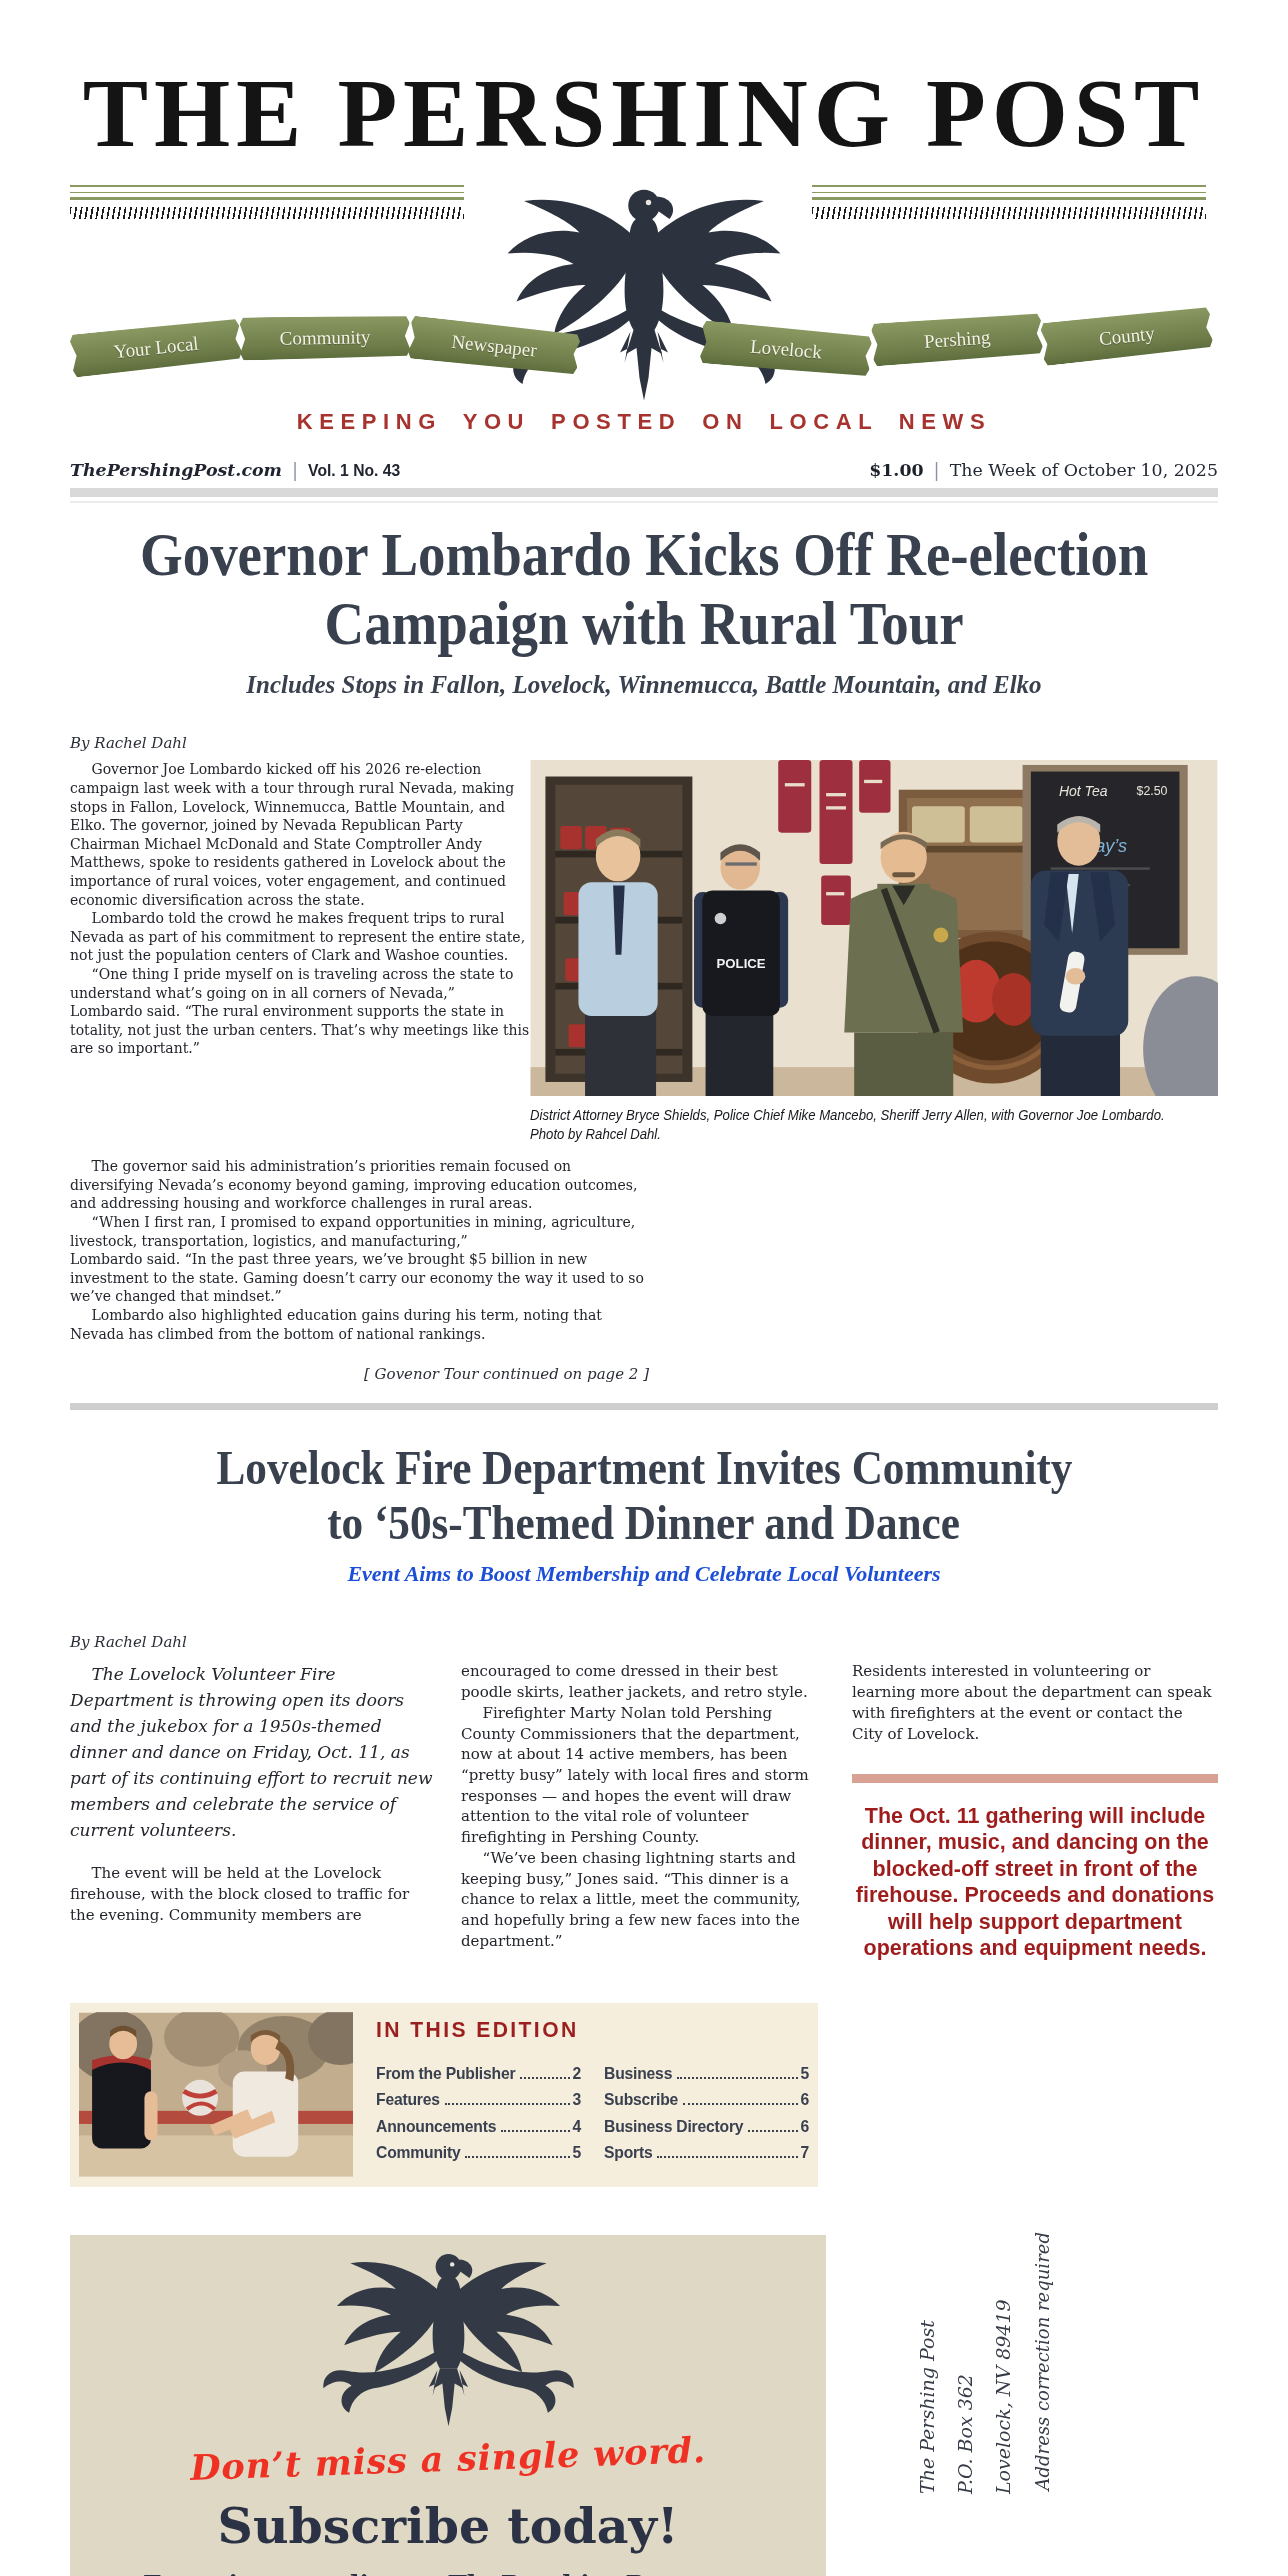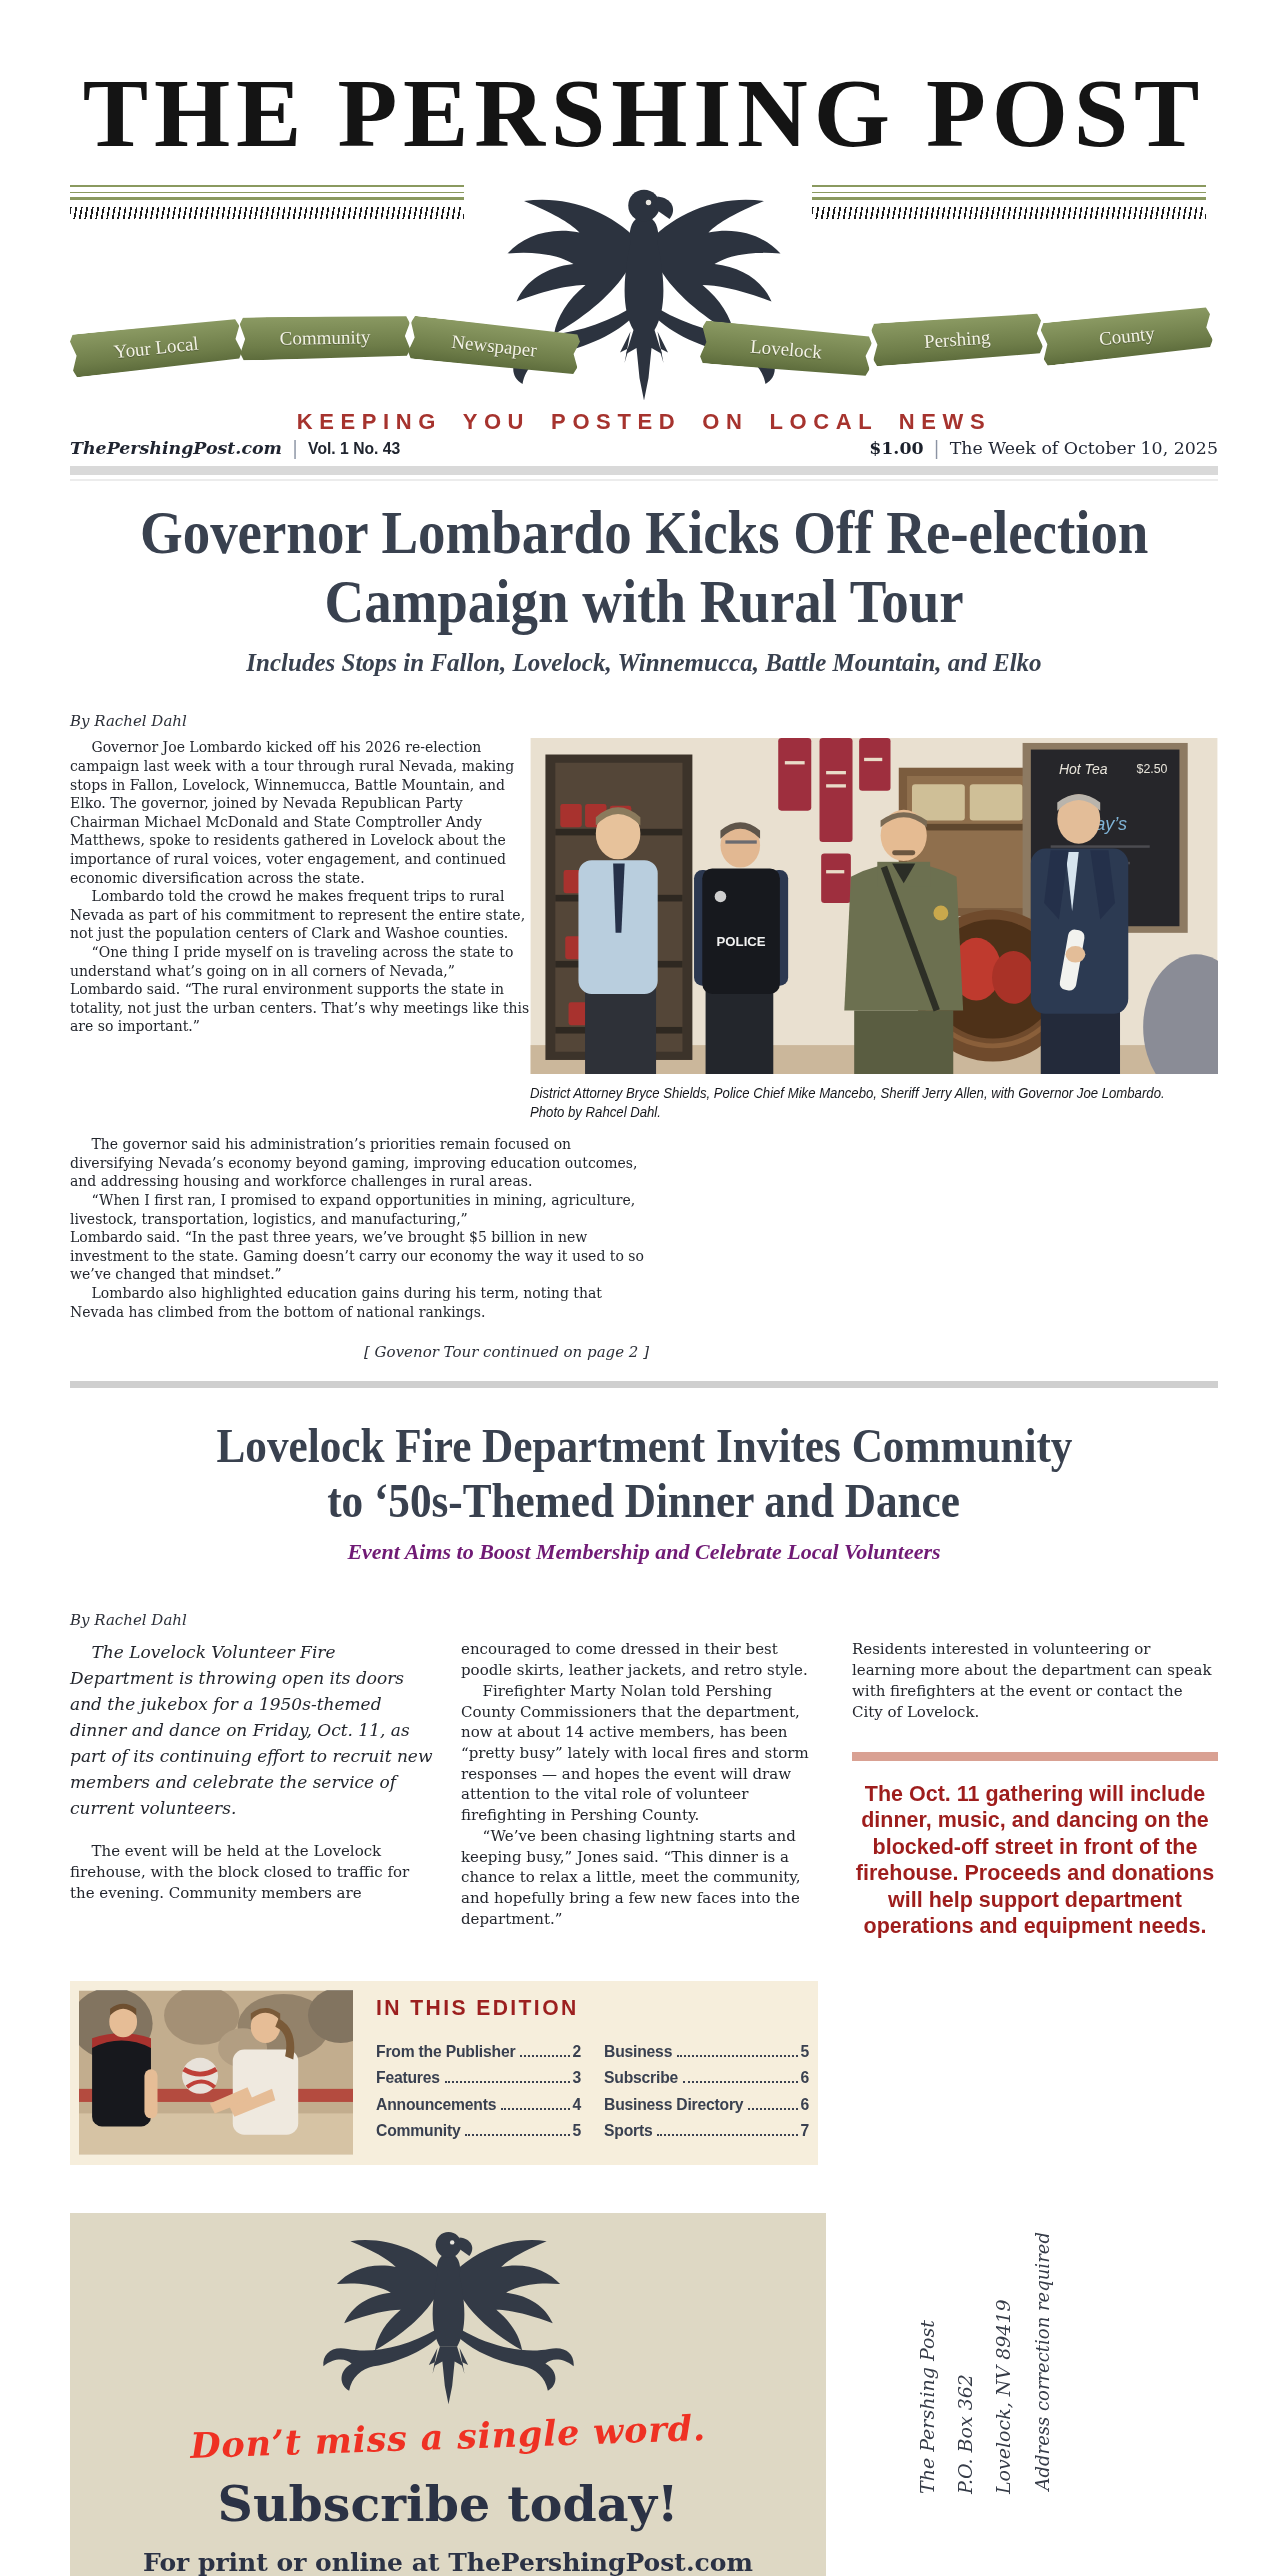--- a/index.html
+++ b/index.html
@@ -28,39 +28,39 @@
     clip-path:polygon(2% 0,98% 4%,100% 20%,97% 50%,100% 80%,98% 96%,2% 100%,0 84%,3% 50%,0 16%);
     text-shadow:0 0.8px 0.8px rgba(0,0,0,.35); }
   .rb0 { transform:rotate(-6deg) translateY(10px); }
   .rb1 { transform:rotate(-1deg); }
   .rb2 { transform:rotate(6deg) translateY(8.3px); }
   .rb3 { transform:rotate(5deg) translateY(11.6px); }
   .rb4 { transform:rotate(-4deg) translateY(1.7px); }
   .rb5 { transform:rotate(-6deg) translateY(-1.7px); }
   .tagline { margin-top:11.6px; text-align:center; font-family:"Liberation Sans", sans-serif;
     font-weight:700; font-size:22px; letter-spacing:6.6px; word-spacing:8.3px; color:#a6332e; }
-  .inforow { margin-top:2px; display:flex; justify-content:space-between; align-items:baseline; }
+  .inforow { margin-top:24px; display:flex; justify-content:space-between; align-items:baseline; }
   .inforow .grp { display:flex; align-items:baseline; gap:10px; }
   .site { font-family:"DejaVu Serif", serif; font-style:italic; font-weight:700; font-size:17.4px; color:#1f2430; }
   .vol { font-family:"Liberation Sans", sans-serif; font-weight:700; font-size:15.7px; color:#20252f; }
   .price { font-weight:700; font-size:17.4px; color:#1c212c; }
   .date { font-size:17.4px; color:#242936; }
   .sep { color:#8b93a3; font-size:18px; }
   .bigbar { margin-top:8.3px; height:9px; background:#d9d9d9; }
   .thinbar { margin-top:4.1px; height:2.5px; background:#ececec; }
 
   
   .h1 { margin-top:16.5px; text-align:center; color:#39414f; font-family:"Liberation Serif", serif;
     font-weight:700; font-size:61px; line-height:69px; }
   .h1 .squeeze, .h2 .squeeze { display:inline-block; transform:scaleX(0.9); transform-origin:50% 50%; white-space:nowrap; }
   .sub1 { margin-top:13.2px; text-align:center; color:#39414f; font-family:"Liberation Serif", serif;
     font-weight:700; font-style:italic; font-size:25px; }
   .h2 { margin-top:30px; text-align:center; color:#39414f; font-family:"Liberation Serif", serif;
     font-weight:700; font-size:48px; line-height:55px; }
-  .sub2 { margin-top:11.6px; text-align:center; color:#701a75; font-family:"Liberation Serif", serif;
+  .sub2 { margin-top:11.6px; text-align:center; color:#1d4ed8; font-family:"Liberation Serif", serif;
     font-weight:700; font-style:italic; font-size:22px; }
   .byline { font-style:italic; font-size:15px; color:#2a2e37; }
 
   
   .a1-byline { margin-top:35px; }
   .a1-top { margin-top:8.3px; display:flex; justify-content:space-between; }
   .a1-coltext { width:460px; font-size:14px; line-height:18.6px; }
   .a1-coltext p, .a1-bottom p { text-indent:21.5px; }
   .p-noindent { text-indent:0 !important; }
   .photo-wrap { width:688px; }

